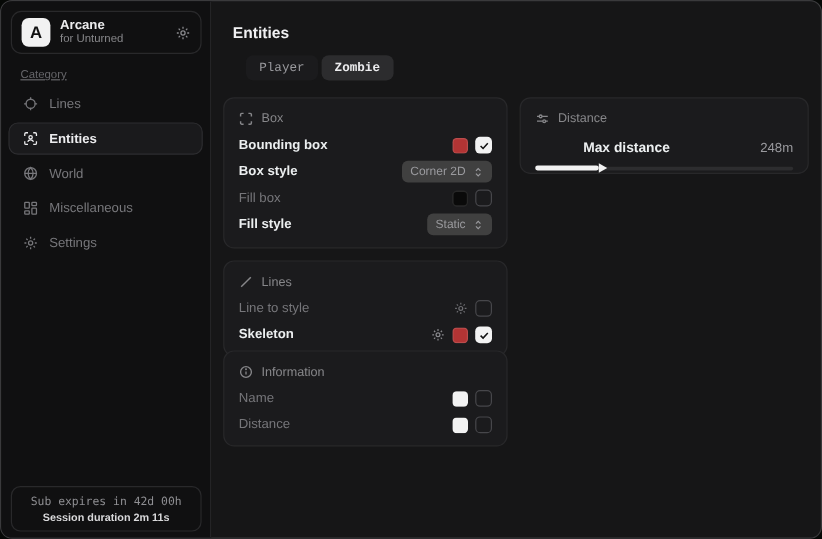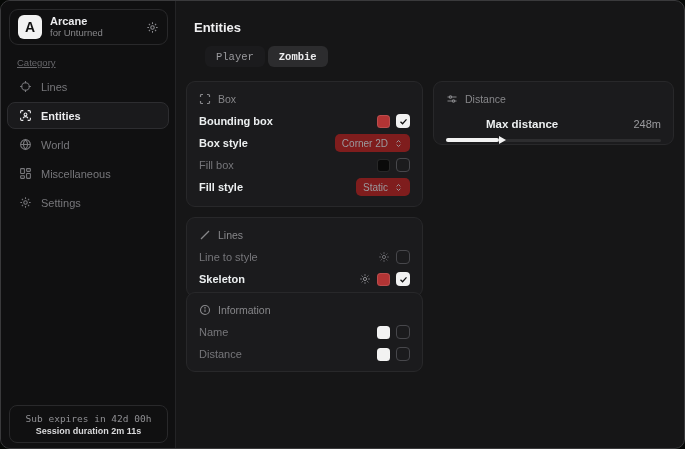--- a/index.html
+++ b/index.html
@@ -32,21 +32,21 @@
   .card { position:absolute; background:#1b1b1d; border:1px solid #28282a; border-radius:9px; padding:9px 12px 8px; }
   .card-head { display:flex; align-items:center; gap:7px; height:16px; color:#87878a; font-size:10.5px; margin-bottom:3px; }
   .row { height:22px; display:flex; align-items:center; }
   .row .lbl { flex:1; font-size:11px; color:#76767a; }
   .row .lbl.on { color:#eceff0; font-weight:600; }
   .ctrls { display:flex; align-items:center; gap:6px; }
   .swatch { width:13px; height:13px; border-radius:3.5px; border:1px solid rgba(255,255,255,0.12); }
   .cb { width:14px; height:14px; border-radius:4px; }
   .cb.off { border:1.5px solid #47474b; }
   .cb.on { background:#f2f2f2; display:flex; align-items:center; justify-content:center; }
-  .dd { height:18px; background:#7f1d1d; border-radius:5px; display:flex; align-items:center; gap:6px; padding:0 7px; font-size:10px; color:#9a9a9e; }
+  .dd { height:18px; background:#404040; border-radius:5px; display:flex; align-items:center; gap:6px; padding:0 7px; font-size:10px; color:#9a9a9e; }
   .gear-btn { display:flex; align-items:center; color:#8a8a8e; }
 
   #card-box  { left:9px;  top:80px;  width:237px; height:126px; }
   #card-lines{ left:9px;  top:216px; width:237px; height:80px;  }
   #card-info { left:9px;  top:291px; width:237px; height:80px;  }
   #card-gen  { left:256px; top:80px; width:241px; height:64px;  }
 
   .gen-row { height:20px; display:flex; align-items:flex-end; margin-top:0;padding-left:40px; }
   .gen-row .lbl { flex:1; font-size:11.5px; font-weight:700; color:#eceff0; }
   .gen-val { font-size:11px; color:#9a9a9e; }

